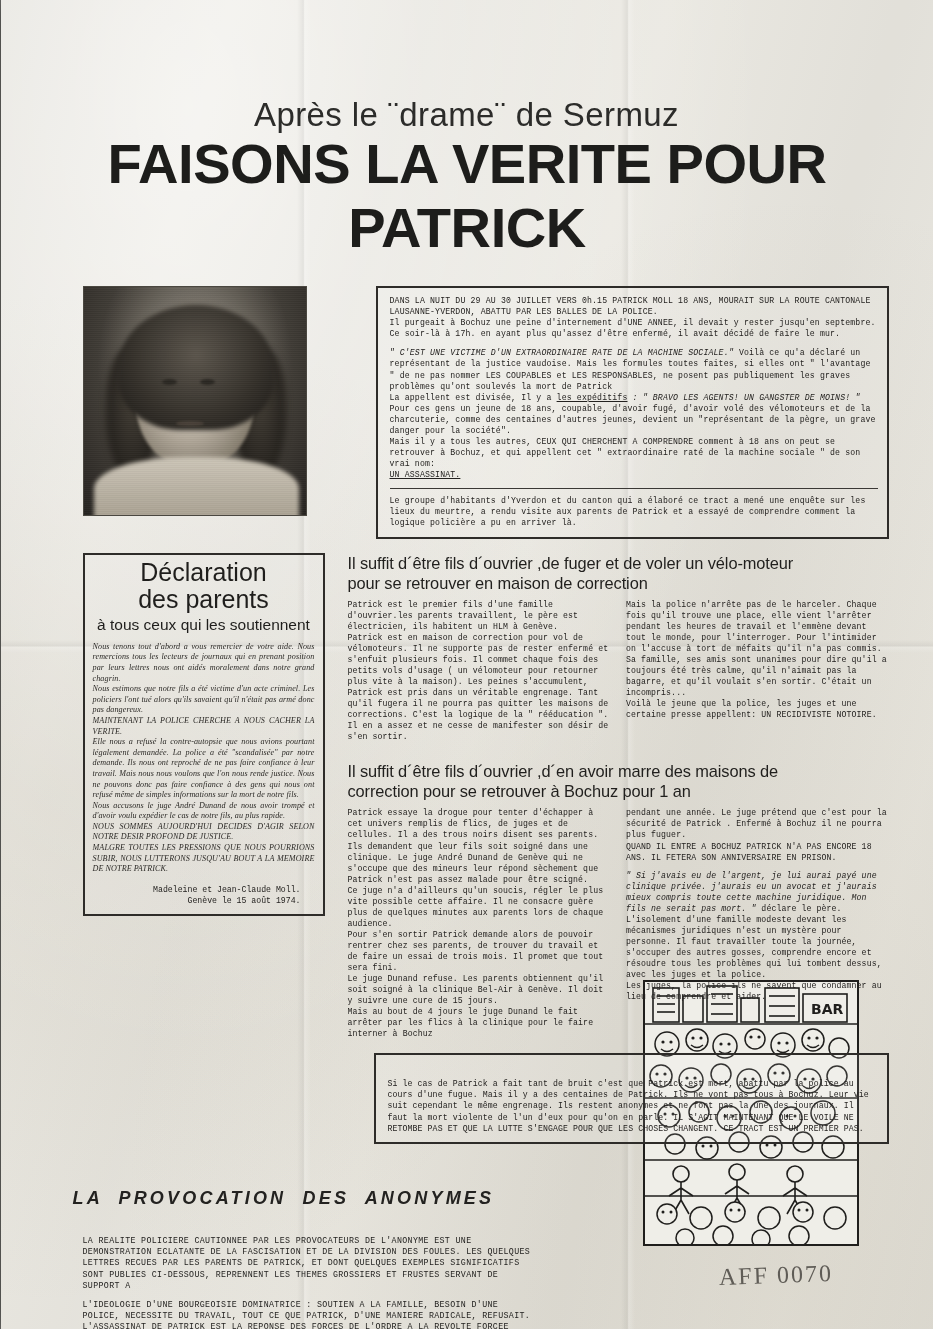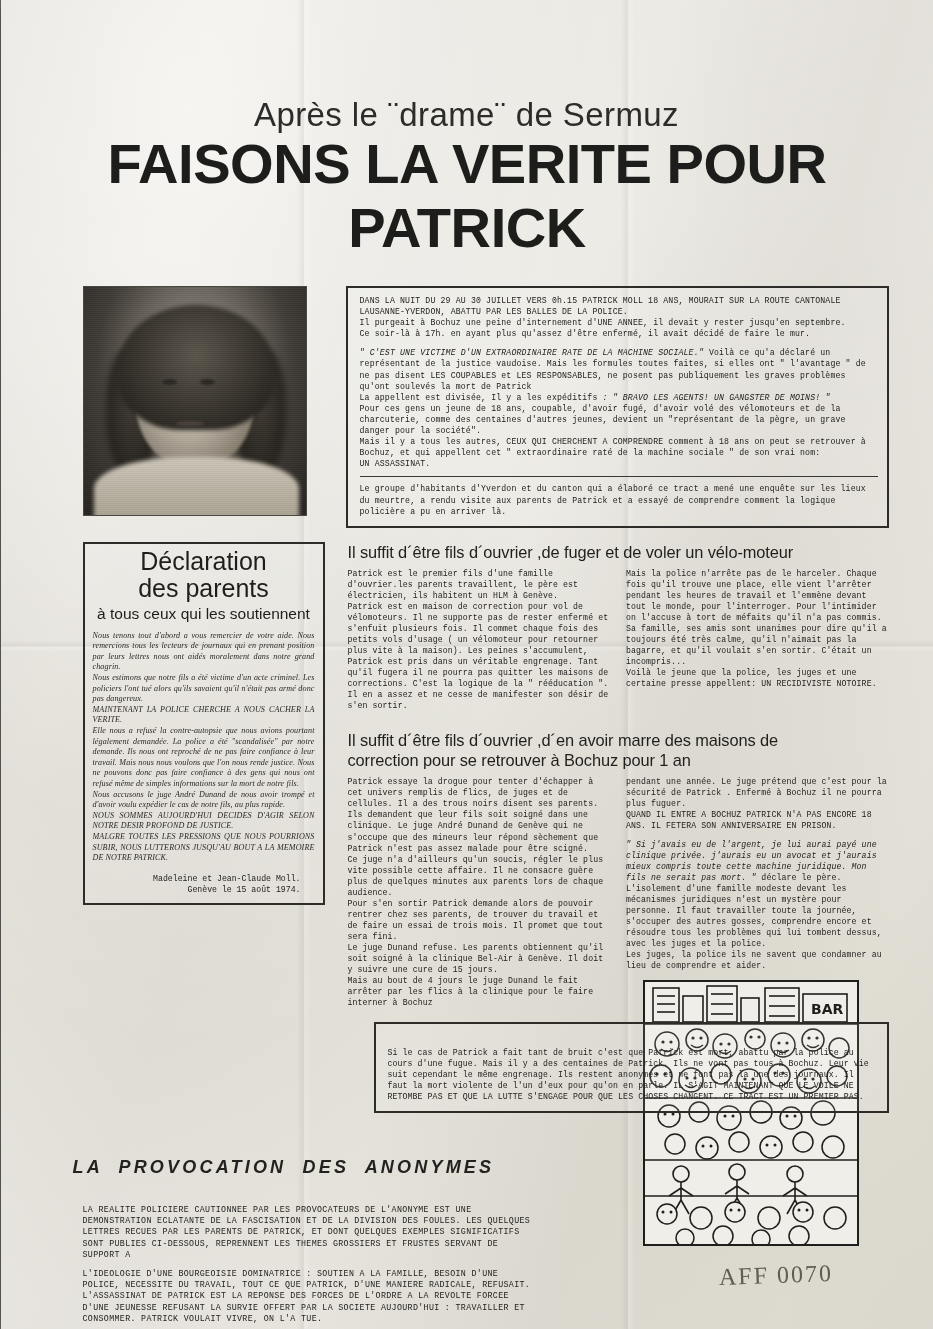--- a/index.html
+++ b/index.html
@@ -52,21 +52,21 @@
     text-align: center;
     font-size: 55px;
     font-weight: bold;
     letter-spacing: -0.5px;
     color: #1d1d1b;
     margin-top: -2px;
     transform: scaleX(1.02);
   }
 
   
-  .toprow { display: flex; margin: 26px 44px 0 82px; align-items: flex-start; }
+  .toprow { display: flex; margin: 26px 44px 0 82px; align-items: flex-start; gap: 30px; }
   .photo {
     width: 222px; height: 228px;
     background:
       radial-gradient(ellipse at 50% 34%, #9c958a 0%, #6f6a61 34%, #3f3b35 62%, #262320 100%),
       #3a3732;
     border: 1px solid #4a4740;
     position: relative;
     overflow: hidden;
     flex: 0 0 auto;
   }
@@ -119,21 +119,21 @@
     background: rgba(255,255,255,0.10);
   }
   .mono {
     font-family: "Liberation Mono", "DejaVu Sans Mono", monospace;
     color: #242220;
   }
   .intro-box p { margin: 0 0 0 0; font-size: 8.2px; line-height: 11.1px; letter-spacing: 0.15px; }
   .intro-box .sp { height: 8px; }
   .intro-box .rule { border-top: 1px solid #3a3835; margin: 7px 0 6px 0; }
   .it { font-style: italic; }
-  .u { }
+  .u { text-decoration: underline; }
 
   
   .midrow { display:flex; margin: 14px 44px 0 82px; align-items: flex-start; }
 
   .decl-box {
     width: 222px; flex: 0 0 auto;
     border: 2px solid #2e2c29;
     padding: 4px 8px 8px 8px;
     background: rgba(255,255,255,0.08);
   }
@@ -225,21 +225,21 @@
         <div class="mouth"></div>
         <div class="sweater"></div>
         <div class="grain"></div>
       </div>
 
       <div class="intro-box mono">
         <p>DANS LA NUIT DU 29 AU 30 JUILLET VERS 0h.15 PATRICK MOLL 18 ANS, MOURAIT SUR LA ROUTE CANTONALE LAUSANNE-YVERDON, ABATTU PAR LES BALLES DE LA POLICE.</p>
         <p>Il purgeait à Bochuz une peine d'internement d'UNE ANNEE, il devait y rester jusqu'en septembre.</p>
         <p>Ce soir-là à 17h. en ayant plus qu'assez d'être enfermé, il avait décidé de faire le mur.</p>
         <div class="sp"></div>
-        <p><span class="it">" C'EST UNE VICTIME D'UN EXTRAORDINAIRE RATE DE LA MACHINE SOCIALE."</span><span> Voilà ce qu'a déclaré un représentant de la justice vaudoise. Mais les formules toutes faites, si elles ont " l'avantage " de ne pas disent LES COUPABLES et LES RESPONSABLES, ne posent pas publiquement les graves problèmes qu'ont soulevés la mort de Patrick</span></p>
+        <p><span class="it">" C'EST UNE VICTIME D'UN EXTRAORDINAIRE RATE DE LA MACHINE SOCIALE."</span><span> Voilà ce qu'a déclaré un représentant de la justice vaudoise. Mais les formules toutes faites, si elles ont " l'avantage " de ne pas nommer LES COUPABLES et LES RESPONSABLES, ne posent pas publiquement les graves problèmes qu'ont soulevés la mort de Patrick</span></p>
         <p><span>La appellent est divisée, Il y a </span><span class="u">les expéditifs</span><span class="it"> : " BRAVO LES AGENTS! UN GANGSTER DE MOINS! "</span></p>
         <p>Pour ces gens un jeune de 18 ans, coupable, d'avoir fugé, d'avoir volé des vélomoteurs et de la charcuterie, comme des centaines d'autres jeunes, devient un "représentant de la pègre, un grave danger pour la société".</p>
         <p>Mais il y a tous les autres, CEUX QUI CHERCHENT A COMPRENDRE comment à 18 ans on peut se retrouver à Bochuz, et qui appellent cet " extraordinaire raté de la machine sociale " de son vrai  nom:</p>
         <p class="u">UN ASSASSINAT.</p>
         <div class="rule"></div>
         <p>Le groupe d'habitants d'Yverdon et du canton qui a élaboré ce tract a mené une enquête sur les lieux du meurtre, a rendu visite aux parents de Patrick et a essayé de comprendre comment la logique policière a pu en arriver là.</p>
       </div>
     </div>
 
     <div class="midrow">
@@ -261,20 +261,21 @@
           <div>Madeleine et Jean-Claude Moll.</div>
           <div>Genève le 15 août 1974.</div>
         </div>
       </div>
 
       <div class="mid-right">
 
         <div>
           <div class="subhead">
             <div>Il suffit d´être fils d´ouvrier ,de fuger et de voler un vélo-moteur</div>
+            <div>pour se retrouver en maison de correction</div>
           </div>
           <div class="twocol mono">
             <div class="col">
                 <p style="white-space:pre-line">Patrick est le premier fils d'une famille d'ouvrier.les parents travaillent, le père est électricien, ils habitent un HLM à Genève.
 Patrick est en maison de correction pour vol de vélomoteurs. Il ne supporte pas de rester enfermé et s'enfuit plusieurs fois. Il commet chaque fois des petits vols d'usage ( un vélomoteur pour retourner plus vite à la maison). Les peines s'accumulent, Patrick est pris dans un véritable engrenage. Tant qu'il fugera il ne pourra pas quitter les maisons de corrections. C'est la logique de la " rééducation ".
 Il en a assez et ne cesse de manifester son désir de s'en sortir.</p>
               </div>
             <div class="col">
                 <p style="white-space:pre-line">Mais la police n'arrête pas de le harceler. Chaque fois qu'il trouve une place, elle vient l'arrêter pendant les heures de travail et l'emmène devant tout le monde, pour l'interroger. Pour l'intimider on l'accuse à tort de méfaits qu'il n'a pas commis.
 Sa famille, ses amis sont unanimes pour dire qu'il a toujours été très calme, qu'il n'aimait pas la bagarre, et qu'il voulait s'en sortir. C'était un incompris...

